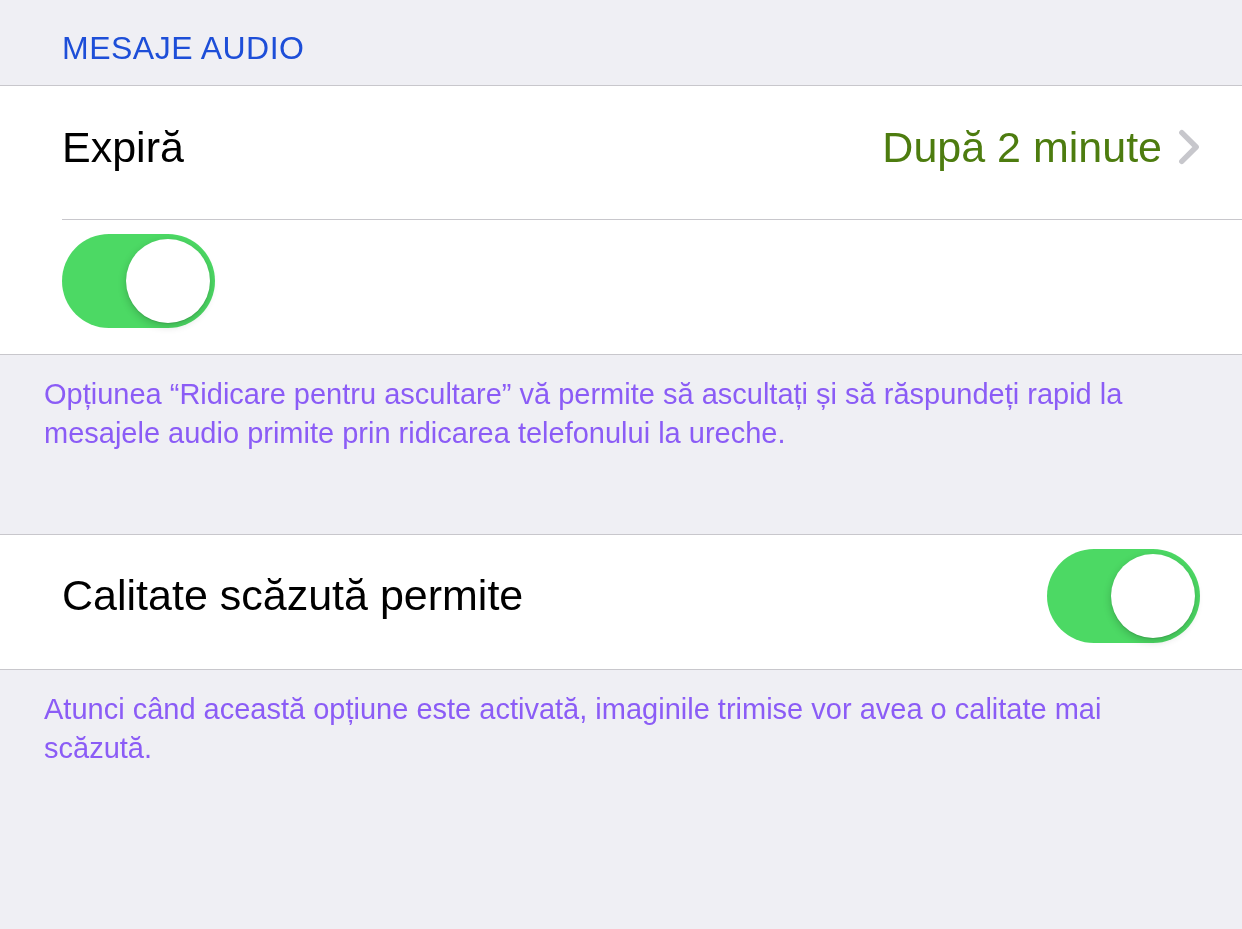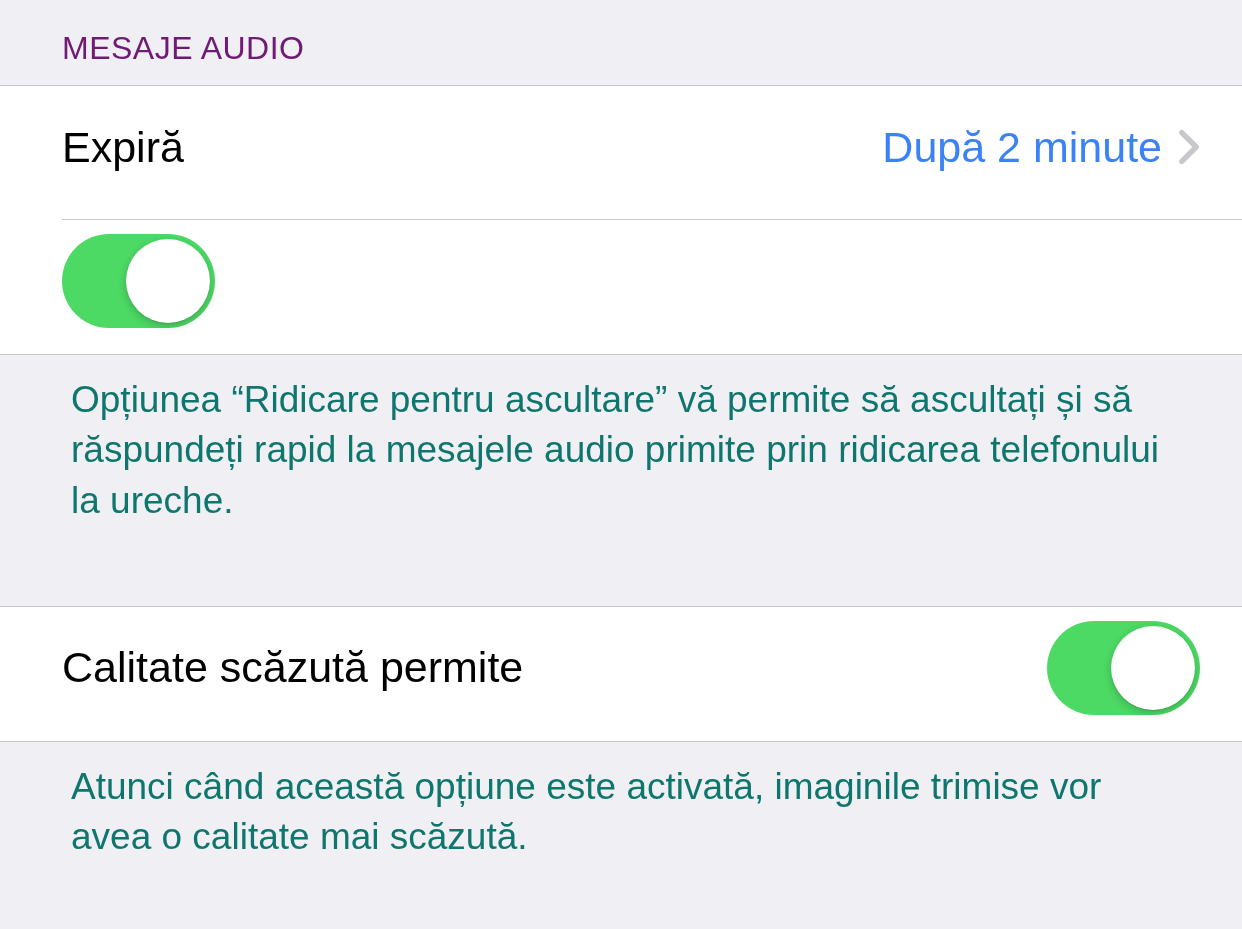--- a/index.html
+++ b/index.html
@@ -11,21 +11,21 @@
       font-family: -apple-system, BlinkMacSystemFont, "Segoe UI", Helvetica, Arial, sans-serif;
       background-color: #efeff4;
       width: 1242px;
       height: 929px;
       overflow: hidden;
     }
     .section-header {
       padding: 30px 62px 18px 62px;
       font-size: 32px;
       letter-spacing: 0.5px;
-      color: #701a75;
+      color: #1d4ed8;
       text-transform: uppercase;
     }
     .settings-group {
       background-color: #ffffff;
       border-top: 1px solid #c8c7cc;
       border-bottom: 1px solid #c8c7cc;
     }
     .settings-row {
       display: flex;
       align-items: center;
@@ -48,21 +48,21 @@
       color: #000000;
       font-weight: 400;
     }
     .row-value-wrap {
       display: flex;
       align-items: center;
       gap: 16px;
     }
     .row-value {
       font-size: 43px;
-      color: #3b82f6;
+      color: #4d7c0f;
       font-weight: 400;
     }
     .chevron {
       display: inline-flex;
       align-items: center;
     }
     .chevron svg {
       width: 22px;
       height: 36px;
     }
@@ -78,24 +78,24 @@
       position: absolute;
       top: 5px;
       right: 5px;
       width: 84px;
       height: 84px;
       border-radius: 50%;
       background-color: #ffffff;
       box-shadow: 0 3px 8px rgba(0,0,0,0.2), 0 1px 1px rgba(0,0,0,0.1);
     }
     .section-footer {
-      padding: 20px 62px 36px 71px;
-      font-size: 37px;
+      padding: 20px 62px 36px 44px;
+      font-size: 29px;
       line-height: 1.36;
-      color: #0f766e;
+      color: #8b5cf6;
     }
     .spacer {
       height: 44px;
     }
   </style>
 </head>
 <body>
 
 <div class="section-header">Mesaje audio</div>
 

